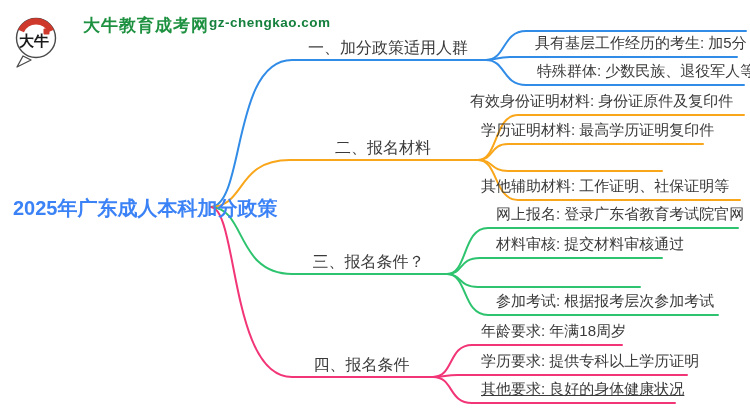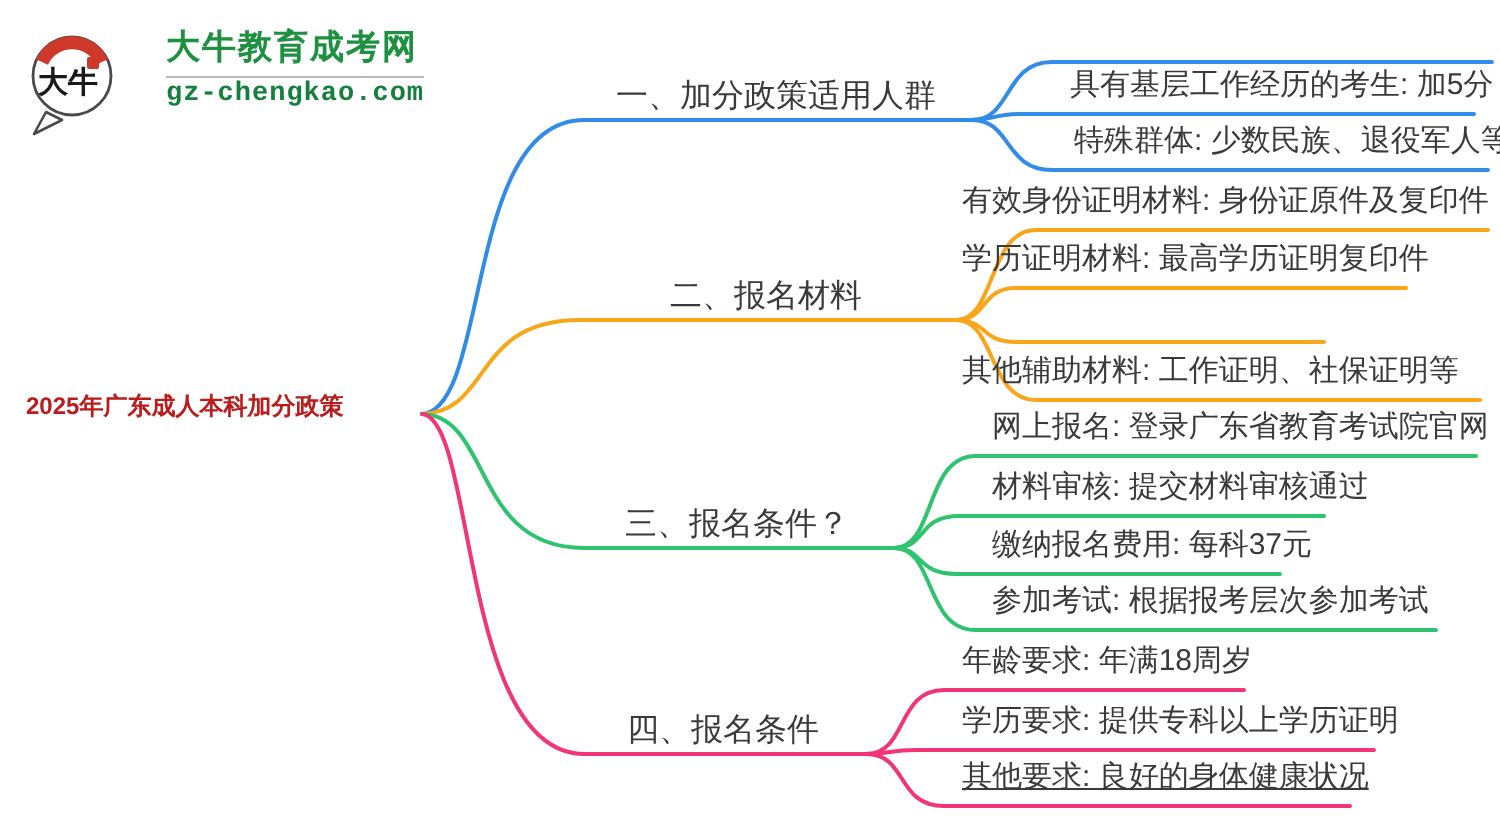--- a/index.html
+++ b/index.html
@@ -8,29 +8,29 @@
     background:#ffffff;
     font-family:"Liberation Sans","DejaVu Sans",sans-serif;
     position:relative;overflow:hidden;
   }
   .stage{position:absolute;inset:0;width:750px;height:410px;}
   svg.lines{position:absolute;left:0;top:0;width:750px;height:410px;}
   svg.lines path{fill:none;stroke-width:2;stroke-linecap:round;}
 
   
   .logo{position:absolute;left:12px;top:15px;display:flex;align-items:flex-start;gap:23px;cursor:pointer;}
-  .logo-text{display:flex;flex-direction:column;font-family:Liberation Mono, monospace;}
+  .logo-text{display:flex;flex-direction:row;}
   .logo-name{font-size:17px;font-weight:bold;letter-spacing:1px;line-height:22px;}
   .logo-rule{height:0;border-top:1px solid #b9b9b9;margin:1px 0 1px 0;}
   .logo-url{font-size:13.5px;font-weight:bold;line-height:16px;letter-spacing:0.5px;}
 
   
   .title{
     position:absolute;left:13px;top:195px;
-    font-size:12px;font-weight:600;color:#b91c1c;white-space:nowrap;
+    font-size:20px;font-weight:600;color:#3b82f6;white-space:nowrap;
   }
 
   
   .blabel{
     position:absolute;font-size:16px;color:#3a3a3a;
     text-align:center;white-space:nowrap;
   }
   .blabel.b1{left:290px;top:38px;width:196px;}
   .blabel.b2{left:288px;top:138px;width:190px;}
   .blabel.b3{left:290px;top:252px;width:157px;}
@@ -87,26 +87,25 @@
   <div class="title">2025年广东成人本科加分政策</div>
 
   <div class="blabel b1">一、加分政策适用人群</div>
   <div class="blabel b2">二、报名材料</div>
   <div class="blabel b3">三、报名条件？</div>
   <div class="blabel b4">四、报名条件</div>
 
   <div class="item" style="left:535px;top:34px;">具有基层工作经历的考生: 加5分</div>
   <div class="item" style="left:537px;top:62px;">特殊群体: 少数民族、退役军人等</div>
 
-  <div class="item" style="left:481px;top:92px;">有效身份证明材料: 身份证原件及复印件</div>
+  <div class="item" style="left:470px;top:92px;">有效身份证明材料: 身份证原件及复印件</div>
   <div class="item" style="left:481px;top:121px;">学历证明材料: 最高学历证明复印件</div>
   <div class="item" style="left:481px;top:177px;">其他辅助材料: 工作证明、社保证明等</div>
 
   <div class="item" style="left:496px;top:205px;">网上报名: 登录广东省教育考试院官网</div>
   <div class="item" style="left:496px;top:235px;">材料审核: 提交材料审核通过</div>
-  <div class="item" style="left:496px;top:264px;">缴纳报名费用: 每科37元</div>
   <div class="item" style="left:496px;top:292px;">参加考试: 根据报考层次参加考试</div>
 
   <div class="item" style="left:481px;top:322px;">年龄要求: 年满18周岁</div>
   <div class="item" style="left:481px;top:352px;">学历要求: 提供专科以上学历证明</div>
   <div class="item" style="left:481px;top:380px;text-decoration:underline;">其他要求: 良好的身体健康状况</div>
 
 </div>
 
 </body></html>

